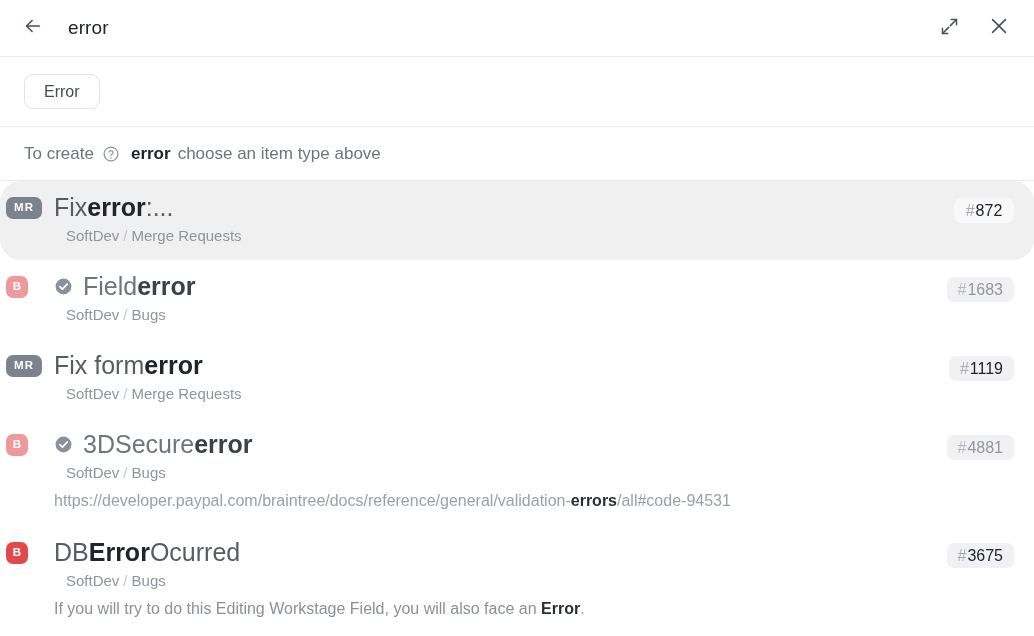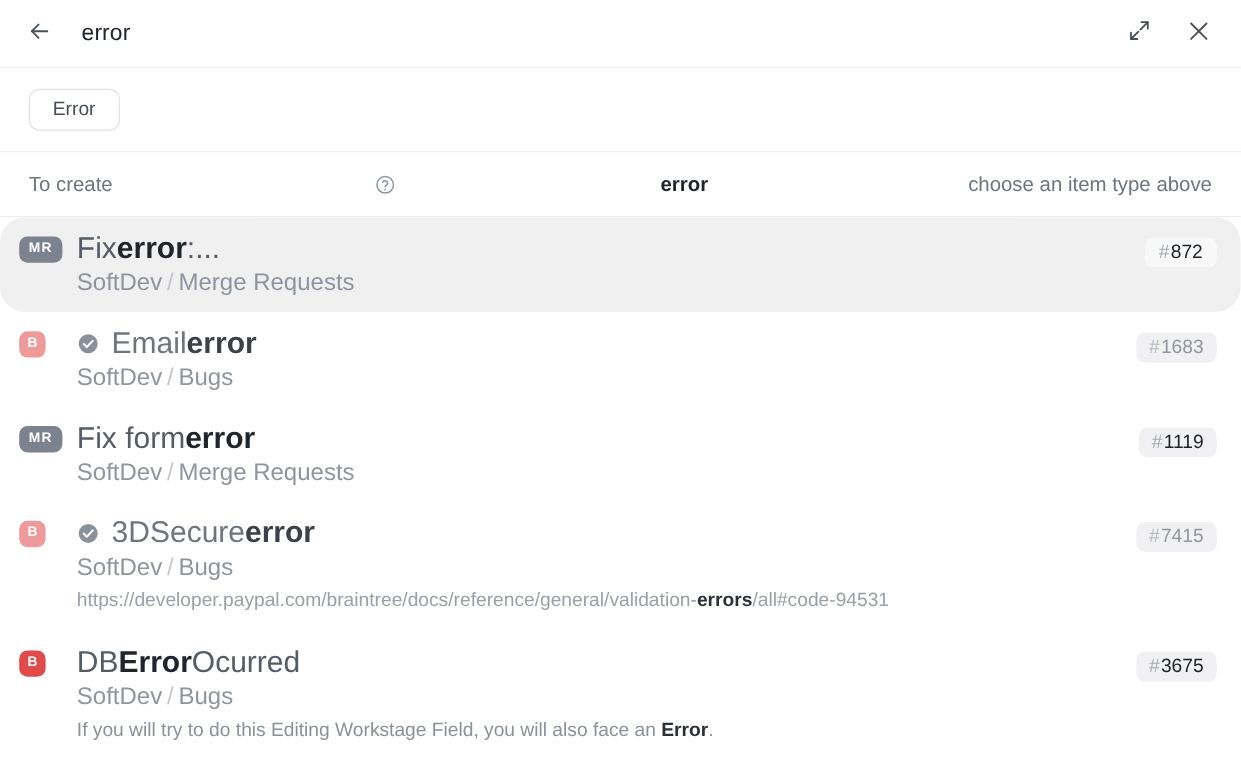--- a/index.html
+++ b/index.html
@@ -71,33 +71,32 @@
     height: 54px;
     flex: 0 0 54px;
     display: flex;
     align-items: center;
     padding: 0 24px;
     border-bottom: 1px solid #ececee;
     font-size: 17px;
     color: #6d7480;
     white-space: nowrap;
     background: #fff;
-    justify-content: space-between;
   }
   .create-hint .q-icon { margin: 0 9px 0 8px; display:inline-flex; align-items:center; }
   .create-hint .hl { color: #20242c; font-weight: 700; margin: 0 7px 0 2px; }
   .create-hint .tail { margin-left: 0px; }
 
   
   .results { flex: 1 1 auto; overflow: hidden; background: #fff; }
 
   .row {
     display: flex;
     align-items: flex-start;
-    padding: 14px 20px 14px 16px;
+    padding: 14px 20px 14px 6px;
     cursor: pointer;
     position: relative;
     border-radius: 21px;
   }
   .row.selected { background: #f0f0f1; }
 
   .row-badge { flex: 0 0 auto; width: 48px; padding-top: 2px; }
   .tag {
     display: inline-flex;
     align-items: center;
@@ -123,24 +122,25 @@
     align-items: center;
     white-space: nowrap;
   }
   .row-title.dark { color: #565c66; }
   .row-title .check { margin-right: 10px; display: inline-flex; align-items: center; flex: 0 0 auto; }
   .row-title .hl { font-weight: 700; color: #20242c; }
   .row-title .hl.muted { color: #3b4049; }
 
   .row-sub {
     margin-top: 7px;
-    font-size: 20px;
+    font-size: 15px;
     line-height: 20px;
     color: #8f959e;
     white-space: nowrap;
+    margin-left: 12px;
   }
   .row-sub .sep { color: #c3c7cd; margin: 0 4px; }
 
   .row-desc {
     margin-top: 7px;
     font-size: 16px;
     line-height: 22px;
     color: #9aa0a8;
     white-space: nowrap;
     overflow: hidden;
@@ -251,21 +251,21 @@
         <span class="tag b">B</span>
       </div>
       <div class="row-main">
         <div class="row-title">
           <span class="check">
             <svg width="19" height="19" viewBox="0 0 24 24">
               <circle cx="12" cy="12" r="10" fill="#8b919c"></circle>
               <polyline points="7.4,12.3 10.6,15.4 16.7,8.9" fill="none" stroke="#ffffff" stroke-width="2.2" stroke-linecap="round" stroke-linejoin="round"></polyline>
             </svg>
           </span>
-          <span>Email </span>
+          <span>Field </span>
           <span class="hl muted">error</span>
           <span></span>
         </div>
         <div class="row-sub">
           <span>SoftDev</span><span class="sep">/</span><span>Bugs</span>
         </div>
       </div>
       <div class="row-id">
         <span class="idbadge faded">
             <span class="hash">#</span>
@@ -313,21 +313,21 @@
           <span></span>
         </div>
         <div class="row-sub">
           <span>SoftDev</span><span class="sep">/</span><span>Bugs</span>
         </div>
         <div class="row-desc"><span>https://developer.paypal.com/braintree/docs/reference/general/validation-</span><span class="hl">errors</span><span>/all#code-94531</span></div>
       </div>
       <div class="row-id">
         <span class="idbadge faded">
             <span class="hash">#</span>
-            <span>7415</span>
+            <span>4881</span>
           </span>
       </div>
     </div>
 
     <div class="row">
       <div class="row-badge">
         <span class="tag b strong">B</span>
       </div>
       <div class="row-main">
         <div class="row-title dark">

